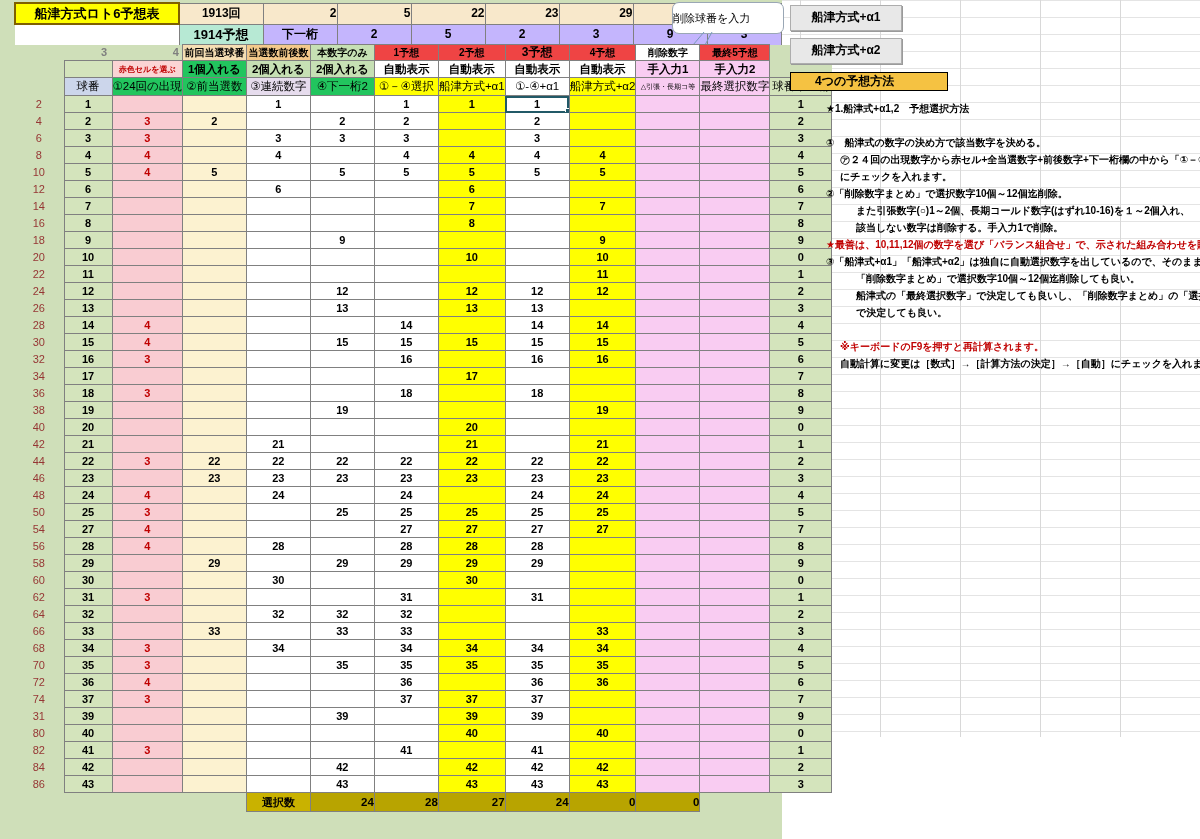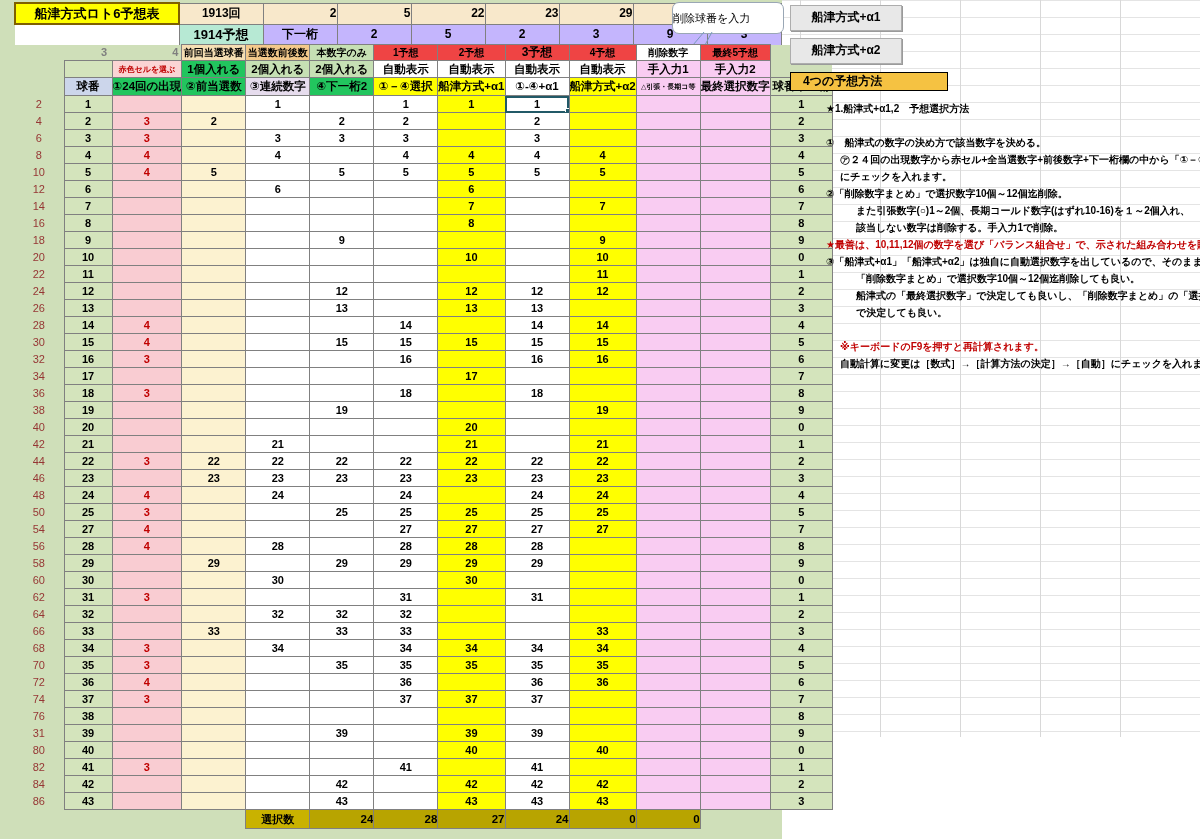--- a/index.html
+++ b/index.html
@@ -43,21 +43,21 @@
     background:#ffffff;border:1px solid #9aa7b5;border-radius:7px;
     font-size:11px;text-align:left;line-height:30px;color:#000;}
   .callout-tail{position:absolute;left:700px;top:31px;width:0;height:0;}
 
   
   .maintbl{position:absolute;left:14px;top:44px;}
   .maintbl td{border:1px solid #808080;box-sizing:border-box;height:17px;line-height:15px;
               font-size:11px;text-align:center;}
   .hrow1 td{height:15px;font-weight:bold;font-size:11px;}
   .hrow2 td{height:17px;font-weight:bold;font-size:11.5px;}
-  .hrow3 td{height:18px;font-weight:bold;font-size:11.5px;}
+  .hrow3 td{height:18px;font-weight:normal;font-size:11.5px;}
 
   .rn{background:#cfdfb9;border:none!important;text-align:right;padding-right:4px;
       color:#963634;font-size:11px;width:50px;}
   .noborder{border:none!important;background:#cfdfb9;}
 
   .g-green{background:#d4e4bc;}
   .g-ball{background:#d4e4bc;font-weight:bold;text-align:right;padding-right:7px;}
   .g-pinkhdr{background:#fbd4d4;}
   .g-pink{background:#f9ccd2;color:#c00000;font-weight:bold;text-align:right;padding-right:7px;}
   .g-cream{background:#fcf2d0;font-weight:bold;text-align:right;padding-right:7px;}
@@ -91,21 +91,21 @@
   .ftr td.blank{background:#cfdfb9;border:none;}
 
   
   .btn{position:absolute;background:#e8e8e8;border:1px solid #adadad;
        box-shadow:1px 1px 0 #9a9a9a;text-align:center;font-size:12px;font-weight:bold;
        line-height:22px;height:24px;width:110px;color:#000;}
   .btn1{left:790px;top:5px;}
   .btn2{left:790px;top:38px;}
 
   .yelbar{position:absolute;left:790px;top:72px;width:158px;height:19px;background:#f5c242;
-    border:1px solid #000;font-weight:bold;font-size:12px;line-height:17px;padding-left:12px;
+    border:1px solid #000;font-weight:bold;font-size:12px;line-height:17px;padding-left:24px;
     box-sizing:border-box;}
 
   .expl{position:absolute;left:790px;top:100px;width:408px;font-size:10px;line-height:17px;
         color:#000;margin-left:36px;}
   .expl div{height:17px;white-space:nowrap;font-weight:bold;}
   .expl .ind1{padding-left:14px;}
   .expl .ind2{padding-left:30px;}
   .expl .red{color:#c00000;}
 </style>
 </head>
@@ -746,35 +746,20 @@
           <td class="g-white"></td>
           <td class="g-white">37</td>
           <td class="g-yellow">37</td>
           <td class="g-white">37</td>
           <td class="g-yellow"></td>
           <td class="g-magenta"></td>
           <td class="g-magenta"></td>
           <td class="g-lastdig">7</td>
         </tr>
         <tr>
-          <td class="rn">76</td>
-          <td class="g-ball">38</td>
-          <td class="g-pink"></td>
-          <td class="g-cream"></td>
-          <td class="g-white"></td>
-          <td class="g-white"></td>
-          <td class="g-white"></td>
-          <td class="g-yellow"></td>
-          <td class="g-white"></td>
-          <td class="g-yellow"></td>
-          <td class="g-magenta"></td>
-          <td class="g-magenta"></td>
-          <td class="g-lastdig">8</td>
-        </tr>
-        <tr>
           <td class="rn">31</td>
           <td class="g-ball">39</td>
           <td class="g-pink"></td>
           <td class="g-cream"></td>
           <td class="g-white"></td>
           <td class="g-white">39</td>
           <td class="g-white"></td>
           <td class="g-yellow">39</td>
           <td class="g-white">39</td>
           <td class="g-yellow"></td>

